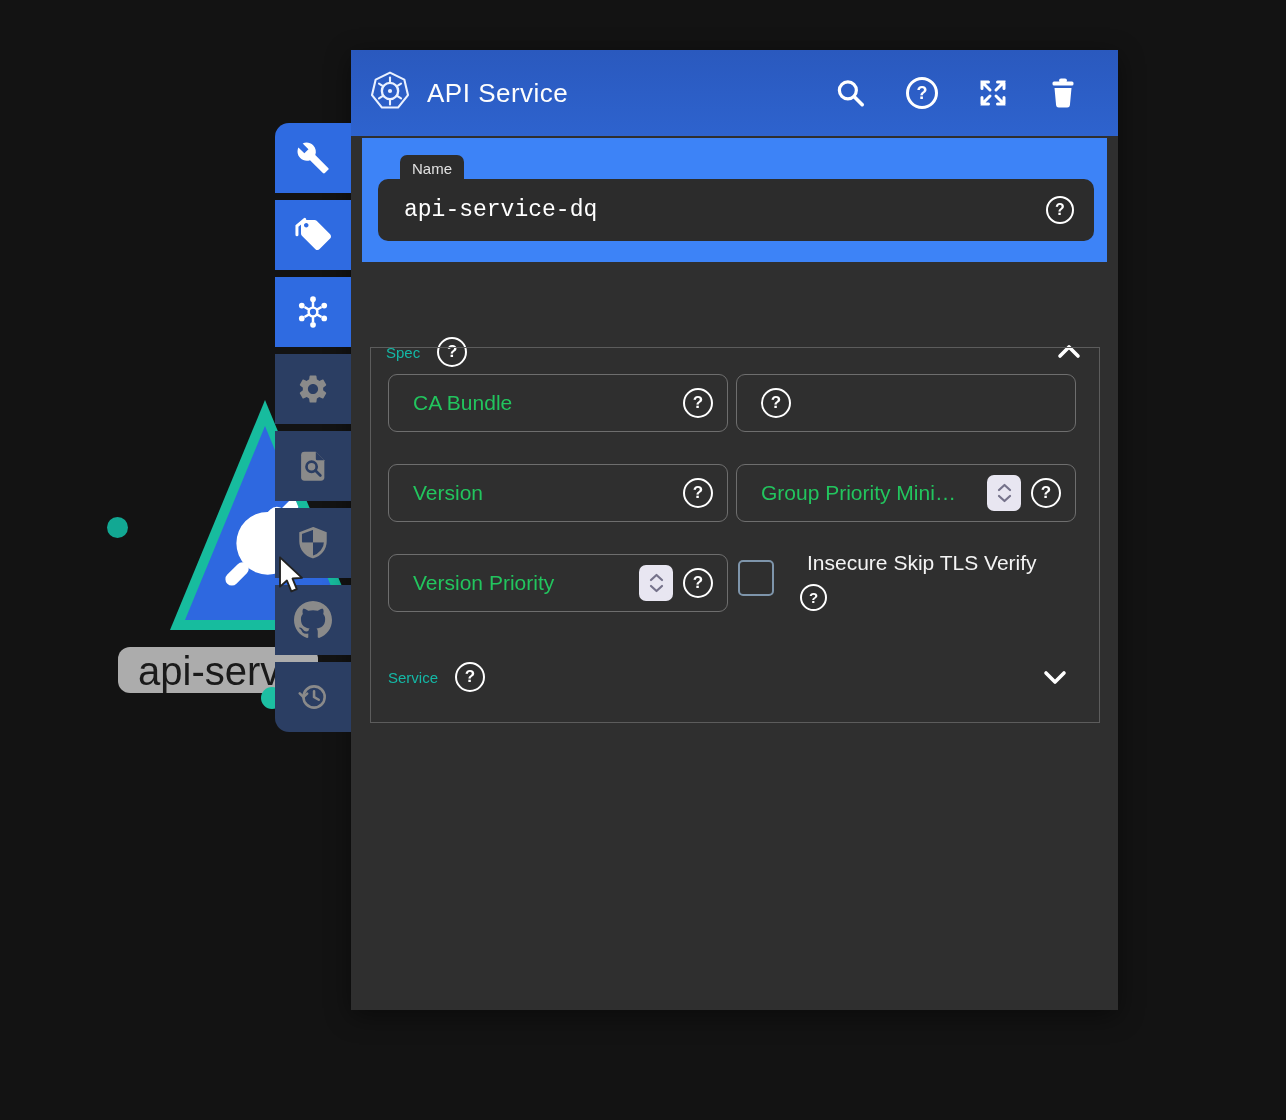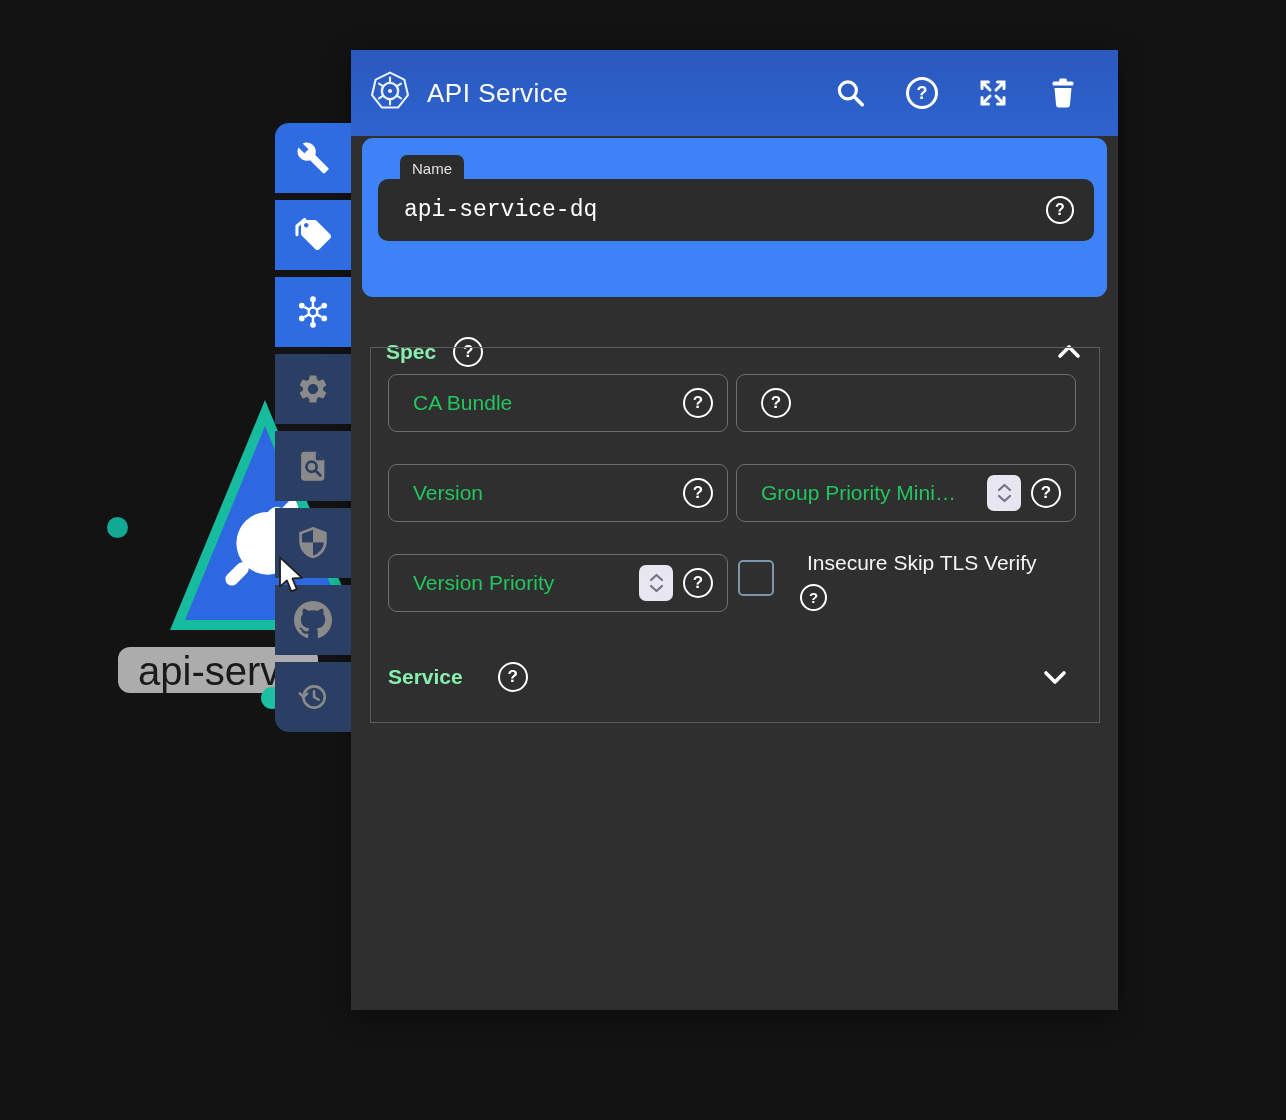--- a/index.html
+++ b/index.html
@@ -69,22 +69,22 @@
     border:2.6px solid #fff; border-radius:50%;
     color:#fff; font-weight:bold; flex:none;
   }
   .q30 { width:30px; height:30px; font-size:17px; }
   .q28 { width:28px; height:28px; font-size:16px; }
   .q27 { width:27px; height:27px; font-size:15px; }
   .q32 { width:32px; height:32px; font-size:18px; border-width:3px; }
 
   
   .name-section {
-    position:absolute; left:11px; top:88px; width:745px; height:159px;
-    background:#3D83F7; border-radius:11px;
+    position:absolute; left:11px; top:88px; width:745px; height:124px;
+    background:#3D83F7; border-radius:0;
   }
   .name-box {
     position:absolute; left:16px; right:13px; top:41px; height:62px;
     background:#2C2C2C; border-radius:10px;
     display:flex; align-items:center; padding:0 20px 0 26px;
   }
   .name-tab {
     position:absolute; left:22px; top:-24px; height:27px;
     background:#2C2C2C; border-radius:7px 7px 0 0;
     padding:5px 12px 0 12px; font-size:15px; color:#E2E2E2;
@@ -93,21 +93,21 @@
     flex:1; background:transparent; border:none; outline:none;
     color:#FFF; font-size:23px; font-family:Liberation Mono, monospace;
   }
 
   
   .section-row {
     position:absolute; left:35px; right:35px; height:40px;
     display:flex; align-items:center; gap:17px;
   }
   .spec-row { top:282px; }
-  .section-title { font-size:21px; font-weight:bold; color:#86efac; }
+  .section-title { font-size:15px; font-weight:normal; color:#14b8a6; }
   .row-chevron { margin-left:auto; cursor:pointer; display:flex; }
 
   
   .spec-box {
     position:absolute; left:19px; top:297px; width:730px; height:376px;
     border:1px solid #5C5C5C;
   }
   .field-grid {
     position:absolute; left:17px; top:26px; width:696px;
     display:grid; grid-template-columns:340px 340px; column-gap:8px; row-gap:32px;
@@ -130,21 +130,21 @@
   .checkbox {
     width:36px; height:36px; border:2px solid #7E95AB; border-radius:5px;
     margin-top:6px; margin-left:2px; cursor:pointer; flex:none;
   }
   .check-col { margin-left:18px; display:flex; flex-direction:column; }
   .check-label { font-size:21px; color:#F4F4F4; margin-top:-3px; white-space:nowrap;margin-left:15px; }
   .check-col .qicon { margin-top:9px; margin-left:8px; }
 
   .service-row {
     position:absolute; left:17px; right:30px; bottom:25px; height:40px;
-    display:flex; align-items:center; gap:35px;
+    display:flex; align-items:center; gap:17px;
   }
 
   
   .cursor { position:absolute; left:276px; top:556px; z-index:30; pointer-events:none; }
 </style>
 </head>
 <body>
 
 <div class="tri-outer">
   <div class="tri-inner">

